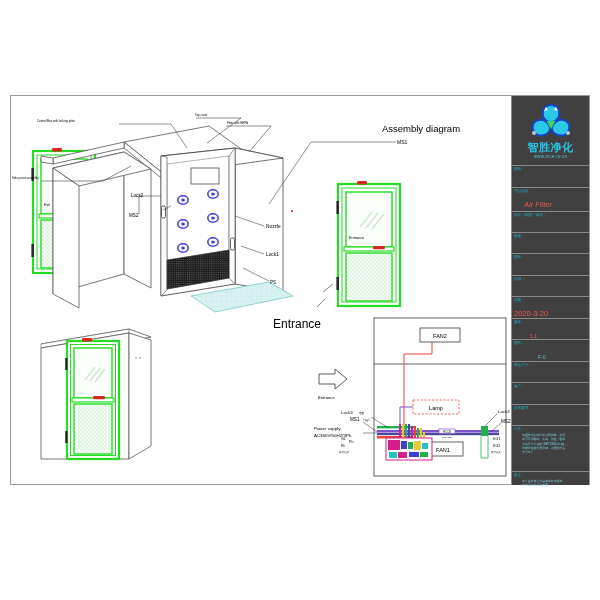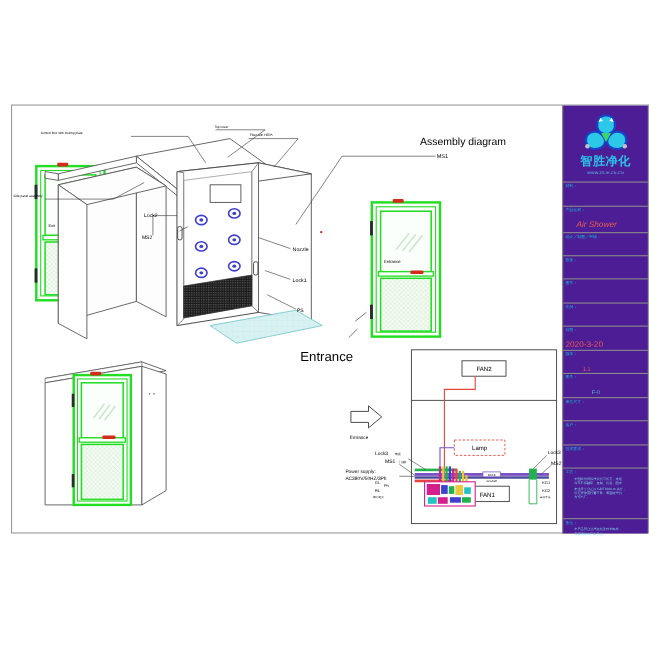--- a/index.html
+++ b/index.html
@@ -13,21 +13,21 @@
     border:1px solid #9a9a9a;background:#fff;box-sizing:border-box;
   }
   #drawarea{position:absolute;left:0;top:0;width:580px;height:390px;}
   svg{display:block;}
   .txt{font-family:"Liberation Sans", sans-serif;fill:#000;}
 
   
   #titleblock{
     position:absolute;right:0;top:0;width:78px;height:389px;
     border-left:1px solid #8a8a8a;box-sizing:border-box;
-    display:flex;flex-direction:column;background:#4c1d95;
+    display:flex;flex-direction:column;background:#404040;
   }
   .tb-logo{
     height:84px;border-bottom:1px solid #8a8a8a;
     display:flex;flex-direction:column;align-items:center;justify-content:center;
     box-sizing:border-box;
   }
   .tb-brand{
     font-size:11px;color:#29c4e8;font-weight:bold;letter-spacing:.5px;
     margin-top:2px;line-height:1;
   }
@@ -356,21 +356,21 @@
       <div class="tb-url">WWW.ZSJH.CN.CN</div>
     </div>
 
     <div class="tb-row" style="min-height:18px">
       <span class="tb-key">材料：</span>
       <span class="tb-val"></span>
     </div>
 
     <div class="tb-row big" style="min-height:24px">
       <span class="tb-key">产品名称：</span>
-      <span class="tb-val" style="font-style:italic;font-size:7.5px">Air Shower</span>
+      <span class="tb-val" style="font-style:italic;font-size:7.5px">Air Filter</span>
     </div>
 
     <div class="tb-row">
       <span class="tb-key">设计／制图／审核：</span>
       <span class="tb-val"></span>
     </div>
     <div class="tb-row">
       <span class="tb-key">数量：</span>
       <span class="tb-val"></span>
     </div>

